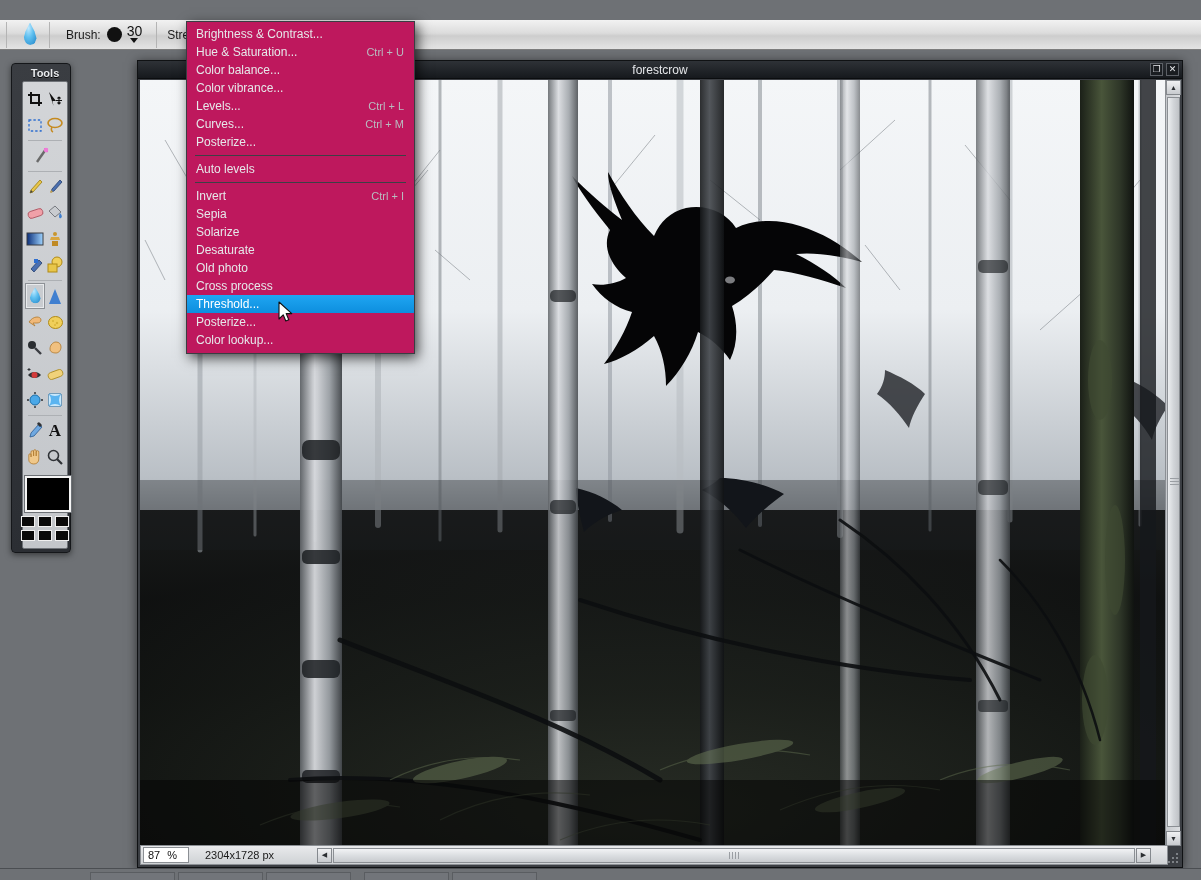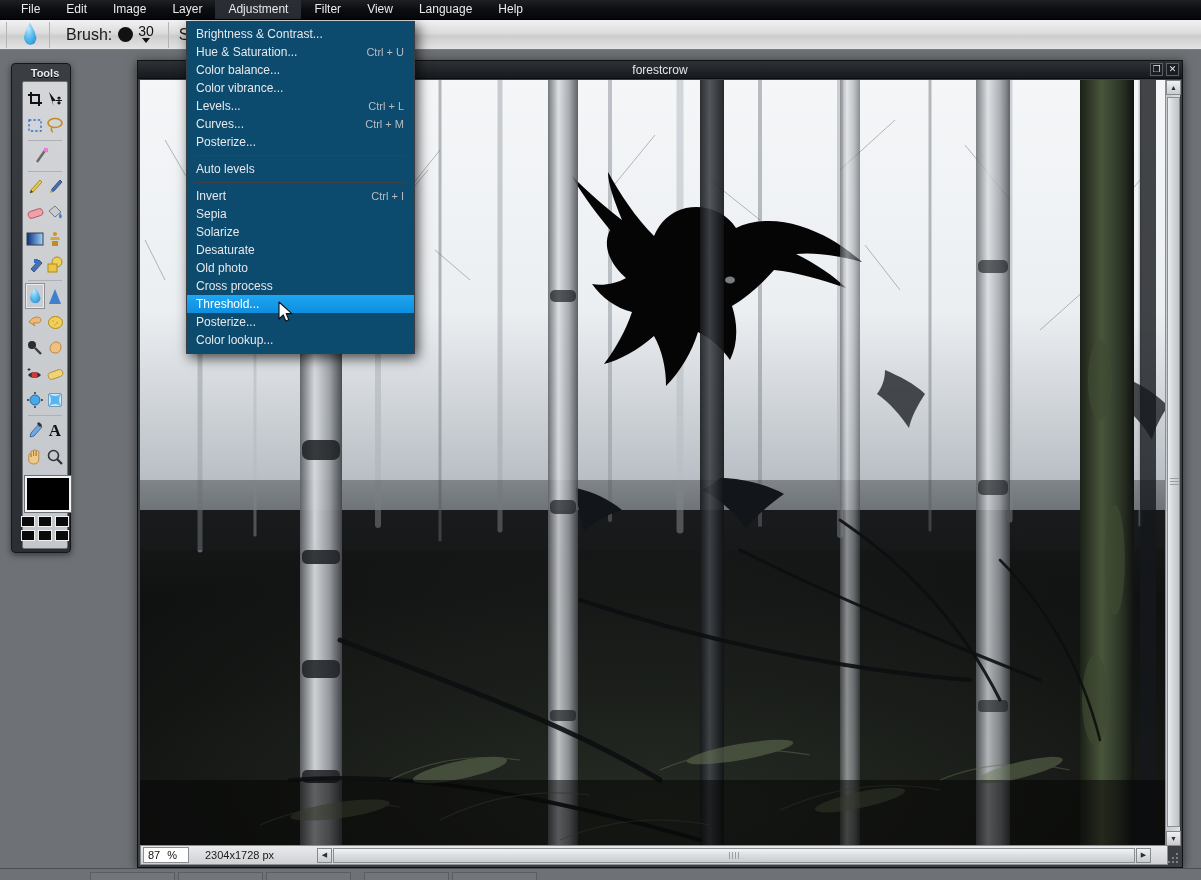--- a/index.html
+++ b/index.html
@@ -36,21 +36,21 @@
     width: 26px; height: 24px; display: flex; align-items: center; justify-content: center;
     margin-left: 4px;
   }
   .drop {
     width: 13px; height: 18px;
     background: radial-gradient(ellipse at 35% 25%, #bfe9ff 0%, #5fc0f0 40%, #1d7fc4 100%);
     border-radius: 50% 50% 50% 50% / 65% 65% 35% 35%;
     transform: scaleY(1.25) translateY(-1px);
     clip-path: polygon(50% 0%, 85% 40%, 100% 70%, 85% 95%, 50% 100%, 15% 95%, 0% 70%, 15% 40%);
   }
-  .ob-label { font-size: 16px; color: #1a1a1a; margin-left: 10px; }
+  .ob-label { font-size: 12px; color: #1a1a1a; margin-left: 10px; }
   .brush-circle {
     width: 15px; height: 15px; border-radius: 50%; background: #111; margin-left: 6px;
   }
   .brush-num { font-size: 14px; color: #111; margin-left: 5px; position: relative; top: -4px; }
   .brush-caret {
     width: 0; height: 0; border-left: 4px solid transparent; border-right: 4px solid transparent;
     border-top: 5px solid #111; margin-left: -12px; position: relative; top: 6px;
   }
 
   
@@ -164,21 +164,21 @@
       radial-gradient(circle at 7px 11px, #7d8186 1px, transparent 1.2px),
       radial-gradient(circle at 11px 11px, #7d8186 1px, transparent 1.2px),
       radial-gradient(circle at 7px 7px, #7d8186 1px, transparent 1.2px),
       radial-gradient(circle at 11px 7px, #7d8186 1px, transparent 1.2px),
       radial-gradient(circle at 11px 3px, #7d8186 1px, transparent 1.2px);
   }
 
   
   .dropdown {
     position: absolute; left: 186px; top: 21px; width: 229px;
-    background: #0c4a6e; border: 1px solid #3a3d42;
+    background: #be185d; border: 1px solid #3a3d42;
     box-shadow: 3px 4px 12px rgba(0,0,0,.7); z-index: 50;
     padding: 3px 0 4px 0;
   }
   .ditem {
     height: 18px; display: flex; align-items: center; padding: 0 10px 0 9px;
     color: #e6e8ea; font-size: 12px; justify-content: space-between; cursor: default;
   }
   .ditem.hl { background: linear-gradient(to bottom, #1fa6f2 0%, #0d8ede 100%); color: #fff; }
   .ditem .acc { color: #b9bcc0; font-size: 11px; }
   .ditem.hl .acc { color: #eaf6ff; }
@@ -195,31 +195,20 @@
   .taskbar .tb {
     position: absolute; top: 3px; height: 12px; border: 1px solid #5a5d61;
     background: #72757a;
   }
 </style>
 </head>
 <body>
 
 <div id="app">
 
-  <div class="menubar">
-    <div class="mi">File</div>
-    <div class="mi">Edit</div>
-    <div class="mi">Image</div>
-    <div class="mi">Layer</div>
-    <div class="mi open">Adjustment</div>
-    <div class="mi">Filter</div>
-    <div class="mi">View</div>
-    <div class="mi">Language</div>
-    <div class="mi">Help</div>
-  </div>
 
   <div class="optionsbar">
     <div class="ob-sep"></div>
     <div class="ob-tool">
         <div class="drop"></div>
       </div>
     <div class="ob-sep"></div>
     <span class="ob-label">Brush:</span>
     <div class="brush-circle"></div>
     <span class="brush-num">30</span>

